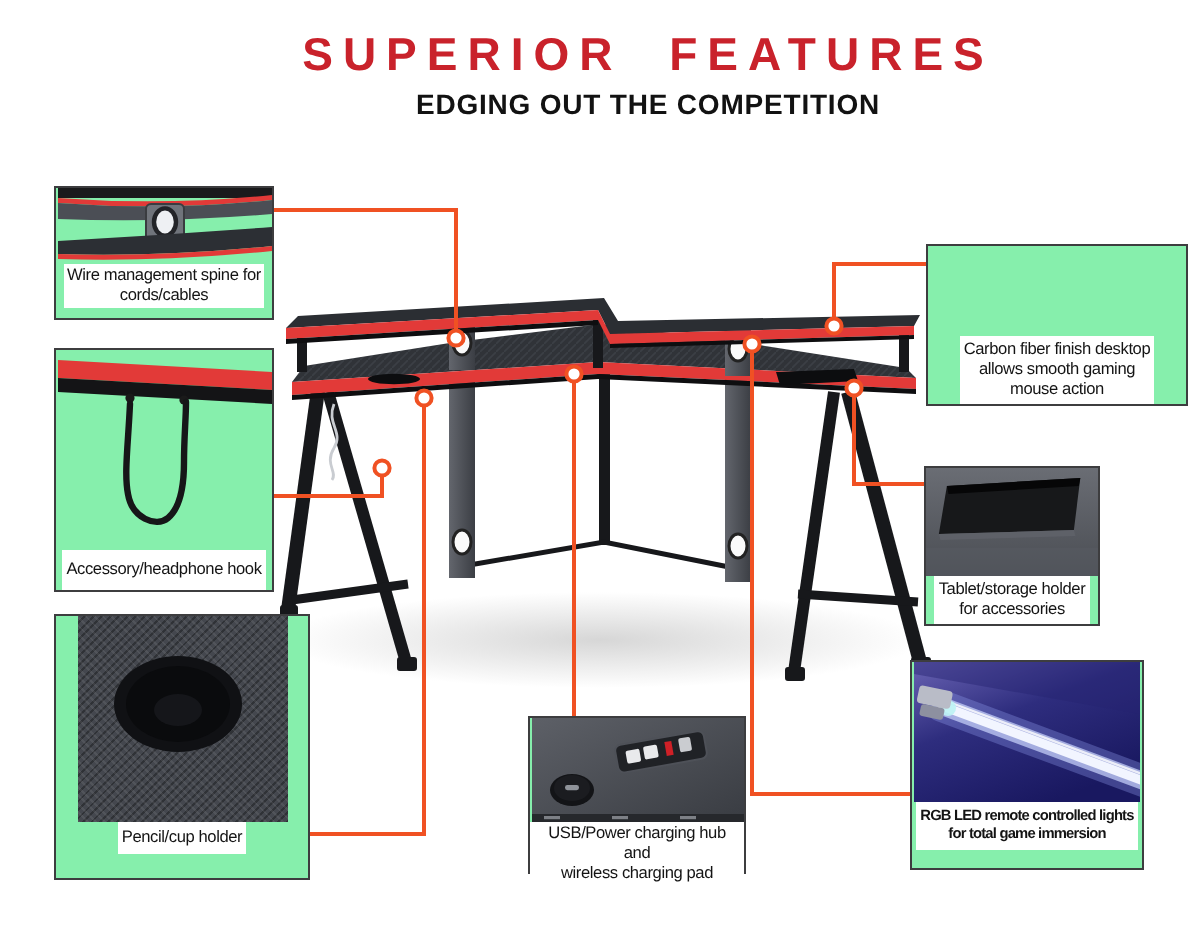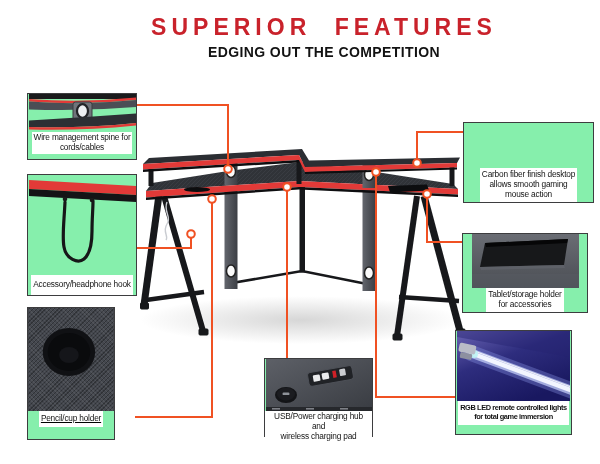--- a/index.html
+++ b/index.html
@@ -31,23 +31,23 @@
     background-image:repeating-linear-gradient(45deg,rgba(255,255,255,.07) 0 1px,transparent 1px 3px),
                      repeating-linear-gradient(-45deg,rgba(0,0,0,.3) 0 1px,transparent 1px 3px);}
 
   .co-wire{left:27px;top:93px;width:110px;height:67px;}
   .co-wire .photo{height:38px;}
   .co-wire .bstrip{height:5px;}
   .co-carbon{left:463px;top:122px;width:131px;height:81px;}
   .co-carbon .photo{height:45px;}
   .co-hook{left:27px;top:174px;width:110px;height:122px;}
   .co-hook .photo{height:100px;}
-  .co-tablet{left:462px;top:233px;width:126px;height:80px;}
+  .co-tablet{left:462px;top:233px;width:88px;height:80px;}
   .co-tablet .photo{height:54px;}
-  .co-pencil{left:27px;top:307px;width:88px;height:133px;text-decoration:underline;}
+  .co-pencil{left:27px;top:307px;width:128px;height:133px;}
   .co-pencil .photo{height:103px;}
   .co-pencil .bstrip{height:12px;}
   .co-usb{left:238px;top:358px;width:109px;height:79px;margin-left:26px;}
   .co-usb .photo{height:52px;}
   .co-rgb{left:455px;top:330px;width:117px;height:105px;font-weight:bold;}
   .co-rgb .photo{height:70px;}
   .co-rgb .bstrip{height:9px;background:#191a55;}
 </style>
 </head>
 <body>

